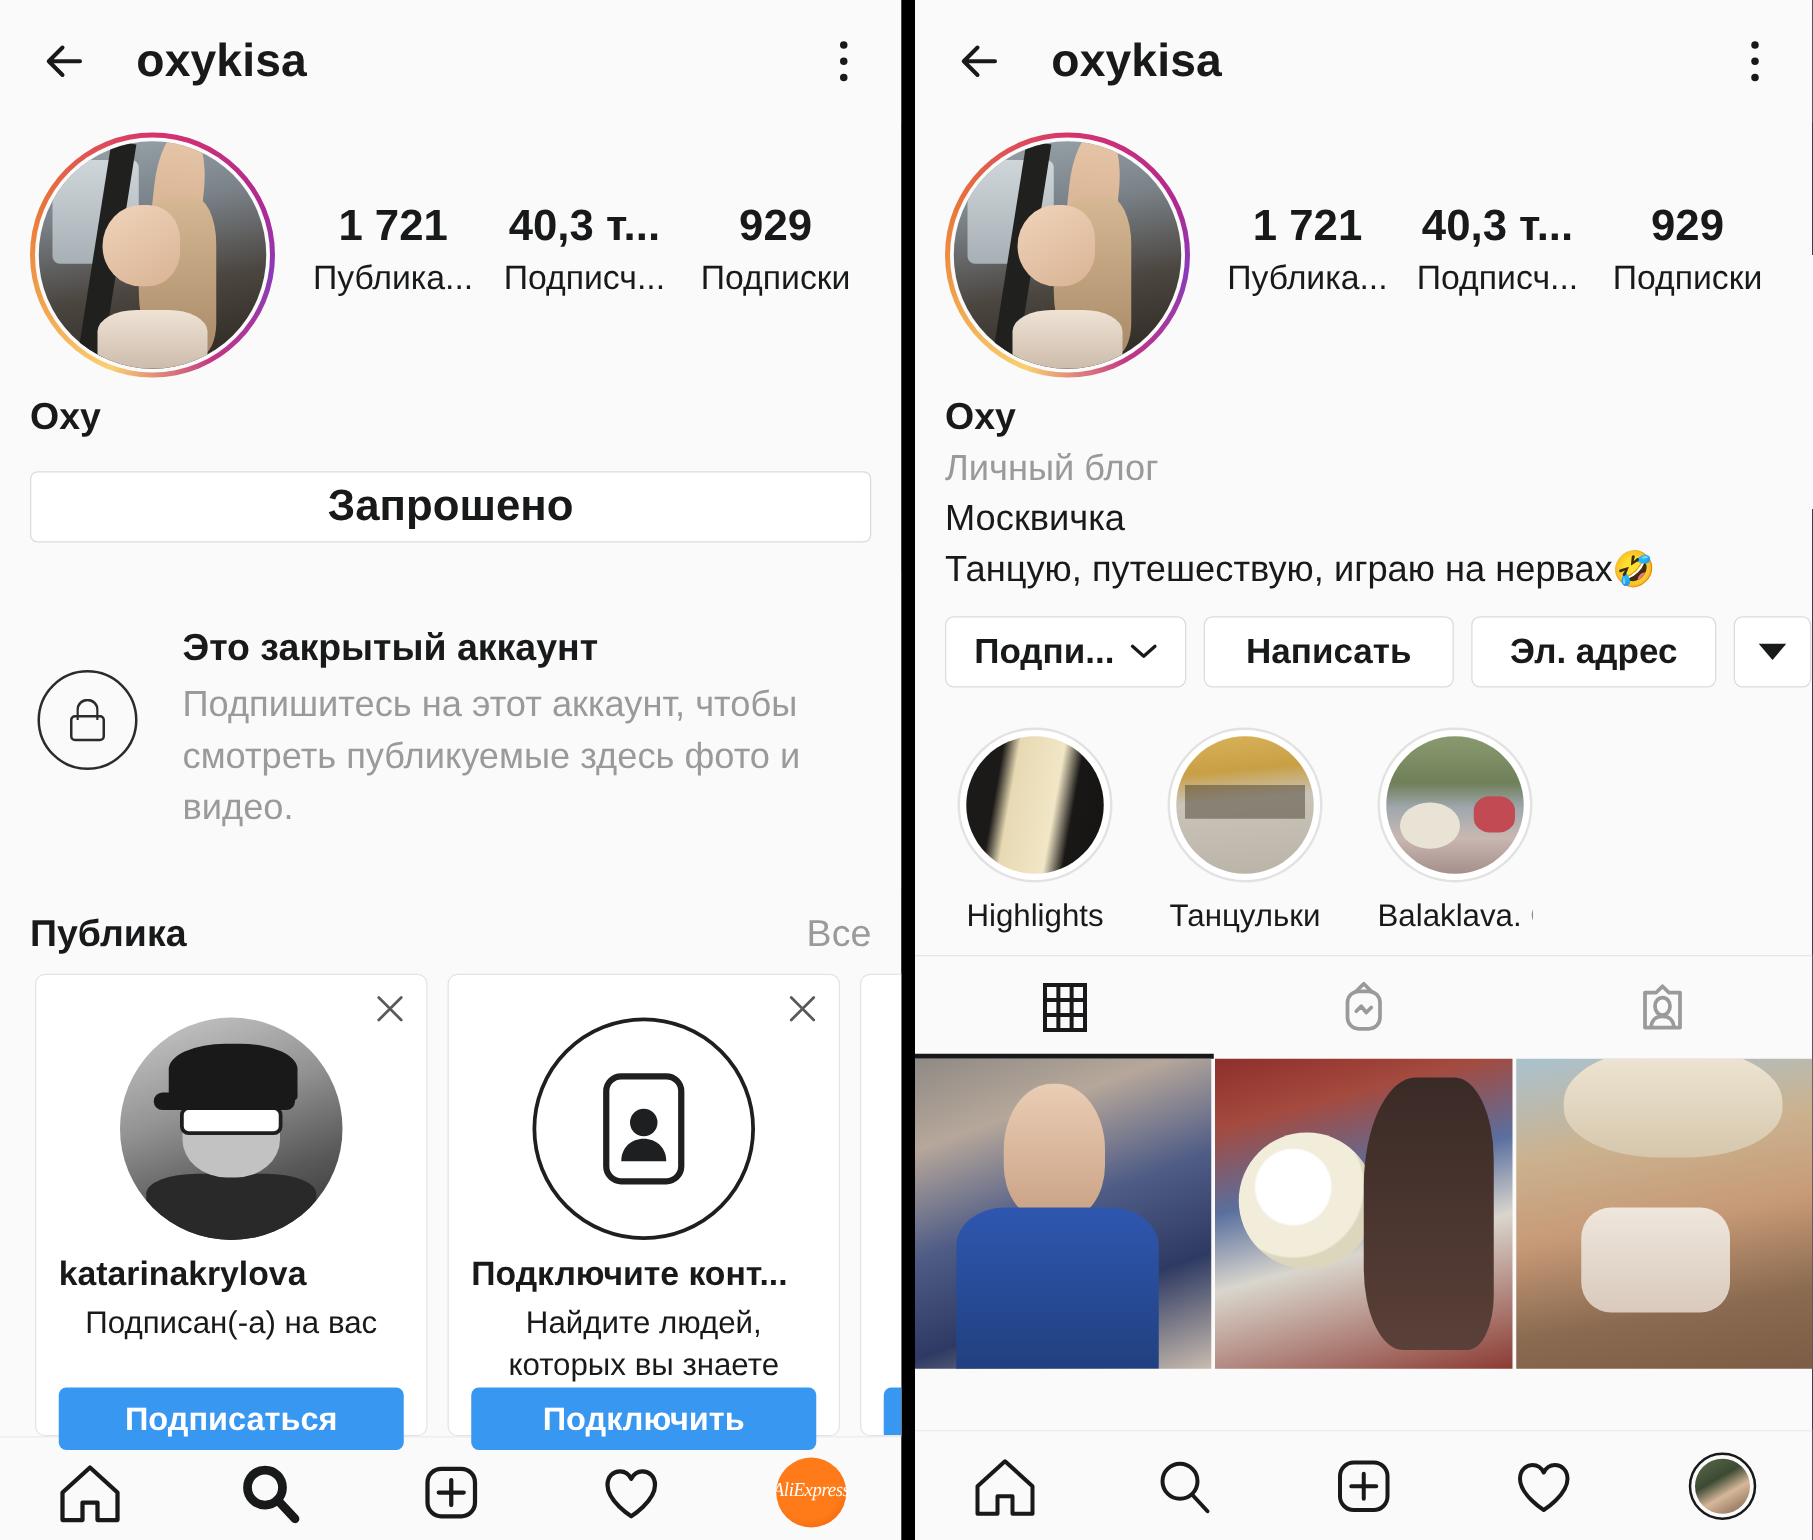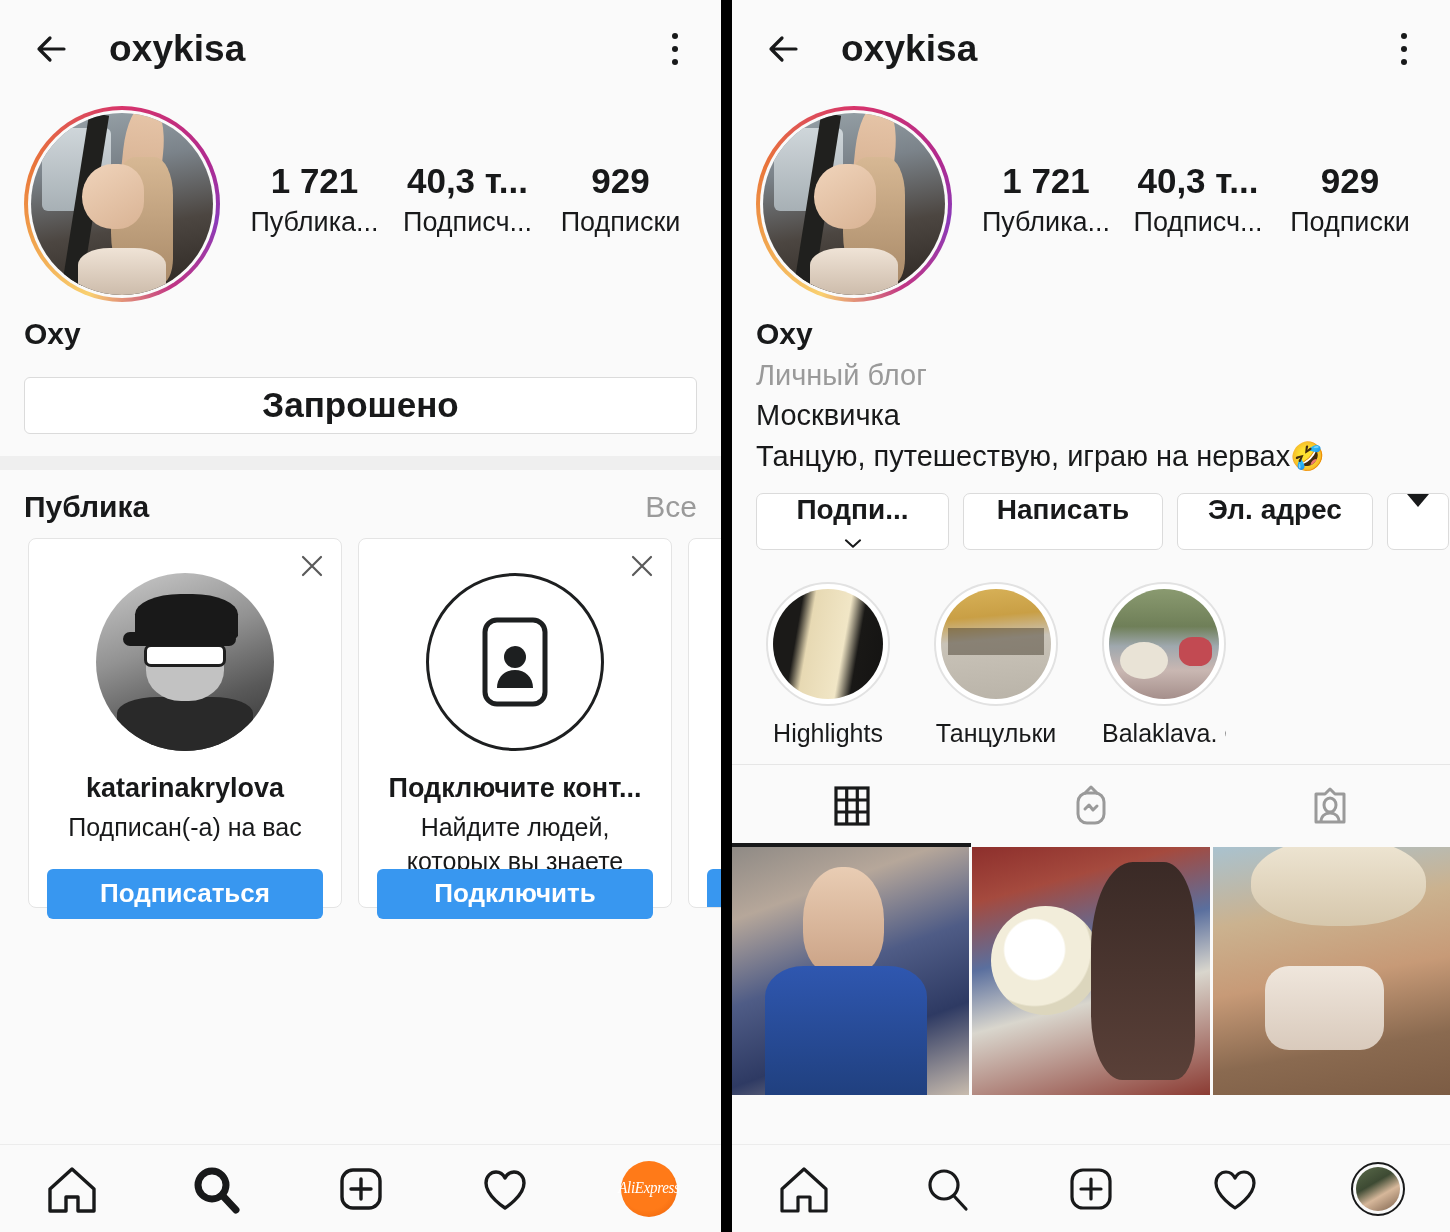--- a/index.html
+++ b/index.html
@@ -92,21 +92,21 @@
   .card-ava .cap { position: absolute; left: 22%; top: 12%; width: 58%; height: 26%; background: #17191a; border-radius: 44% 44% 10% 10%; }
   .card-ava .cap:after { content:''; position:absolute; left:-12%; bottom:-6px; width:110%; height:14px; background:#17191a; border-radius: 8px; }
   .card-ava .face { position: absolute; left: 28%; top: 34%; width: 44%; height: 38%; background: #bfc2c4; border-radius: 48% 48% 45% 45%; }
   .card-ava .glasses { position: absolute; left: 27%; top: 40%; width: 46%; height: 13%; background: #ffffff; border: 3px solid #1c1e1f; border-radius: 7px; }
   .card-ava .torso { position: absolute; left: 12%; bottom: 0; width: 76%; height: 30%; background: #26292b; border-radius: 30% 30% 0 0; }
   .card-ava-placeholder {
     width: 178px; height: 178px; border-radius: 50%; margin: 12px auto 0 auto; border: 3px solid #1d1f20;
     display: flex; align-items: center; justify-content: center; background: #fff;
   }
   .card-ava-placeholder svg { width: 80px; height: 96px; display: block; }
-  .card-name { font-size: 27px; font-weight: 700; color: #18191a; text-align: center; margin-top: 22px; white-space: nowrap; overflow: hidden; text-overflow: ellipsis; }
+  .card-name { font-size: 27px; font-weight: 700; color: #18191a; text-align: left; margin-top: 12px; white-space: nowrap; overflow: hidden; text-overflow: ellipsis; }
   .card-sub { font-size: 25px; color: #18191a; text-align: center; line-height: 1.36; margin-top: 6px; }
   .card-btn { position: absolute; left: 18px; right: 18px; bottom: -12px; height: 50px; background: #3897f0; border-radius: 6px;
     display: flex; align-items: center; justify-content: center; color: #fff; font-size: 26px; font-weight: 700; overflow: hidden; text-align: right; }
 
   
   .highlights { display: flex; gap: 44px; padding: 26px 34px 16px 34px; }
   .hl { width: 124px; flex: 0 0 124px; }
   .hl-ring { width: 124px; height: 124px; border-radius: 50%; border: 2px solid #e2e2e2; padding: 5px; background: #fff; }
   .hl-img { width: 100%; height: 100%; border-radius: 50%; overflow: hidden; position: relative; }
   .hl-1 { background: linear-gradient(175deg,#d8b259 0%,#c99f45 26%,#c9c3b8 46%,#b9b3a8 100%); }
@@ -114,22 +114,22 @@
   .hl-2 { background: linear-gradient(100deg,#1b1a18 0%,#1b1a18 24%,#e7d9b3 34%,#f1e6c6 62%,#191816 74%,#141312 100%); }
   .hl-3 { background: linear-gradient(180deg,#8a9a70 0%,#6f7f58 34%,#9fa8ae 52%,#c9b7b2 74%,#a58f8b 100%); }
   .hl-3:before { content:''; position:absolute; left:10%; top:48%; width:44%; height:34%; background:#e9e3d6; border-radius:50%; }
   .hl-3:after { content:''; position:absolute; right:6%; top:44%; width:30%; height:26%; background:#c24a52; border-radius:40%; }
   .hl-label { font-size: 25px; color: #18191a; text-align: center; margin-top: 13px; white-space: nowrap; overflow: hidden; text-overflow: clip; }
 
   
   .actions { display: flex; gap: 14px; padding: 16px 24px 6px 24px; align-items: center; }
   .act-btn {
     height: 57px; border: 1px solid #dbdbdb; border-radius: 7px; background: #fff;
-    display: flex; align-items: center; justify-content: space-between; gap: 12px;
-    font-size: 28px; font-weight: 700; color: #18191a; padding: 0 20px; white-space: nowrap; flex-direction: column;
+    display: flex; align-items: center; justify-content: center; gap: 12px;
+    font-size: 28px; font-weight: 700; color: #18191a; padding: 0 20px; white-space: nowrap;
   }
   .act-follow { flex: 0 0 193px; }
   .act-message { flex: 0 0 200px; }
   .act-email { flex: 0 0 196px; }
   .act-caret { flex: 0 0 62px; padding: 0; }
   .chev { width: 22px; height: 14px; display: block; }
   .tri-down { width: 0; height: 0; border-left: 11px solid transparent; border-right: 11px solid transparent; border-top: 13px solid #18191a; }
 
   
   .tabs { display: flex; border-top: 1px solid #e6e6e6; background: #fafafa; }
@@ -214,20 +214,32 @@
     <div class="bio">
       <div class="bio-name">Oxy</div>
     </div>
 
     <div class="req-wrap">
       <div class="req-btn">Запрошено</div>
     </div>
 
     <div class="sep-block"></div>
 
+    <div class="private">
+      <div class="lock-circle">
+        <div class="lock-glyph">
+            <div class="shackle"></div>
+            <div class="body"></div>
+          </div>
+      </div>
+      <div class="private-txt">
+        <div class="private-title">Это закрытый аккаунт</div>
+        <div class="private-sub">Подпишитесь на этот аккаунт, чтобы смотреть публикуемые здесь фото и видео.</div>
+      </div>
+    </div>
 
     <div class="sep-block"></div>
 
     <div class="similar-head">
       <div class="similar-title">Публика</div>
       <div class="similar-all">Все</div>
     </div>
 
     <div class="cards">
 

